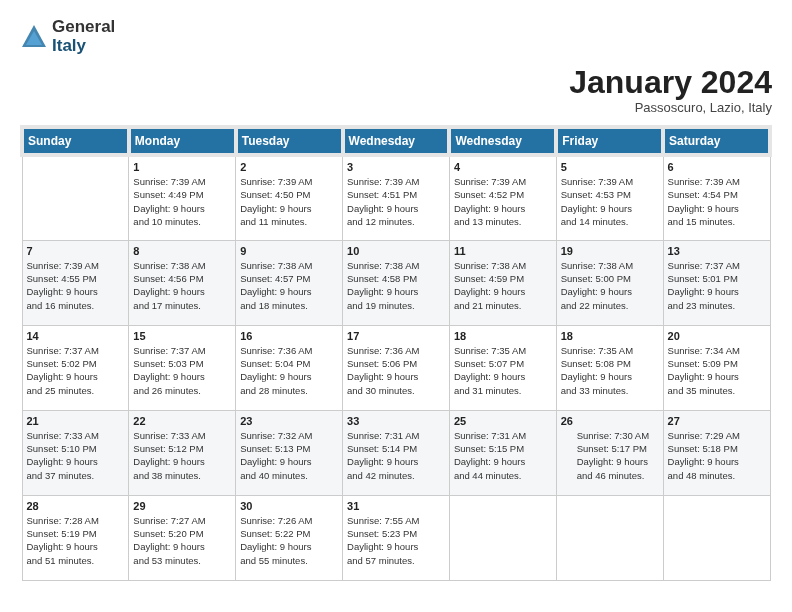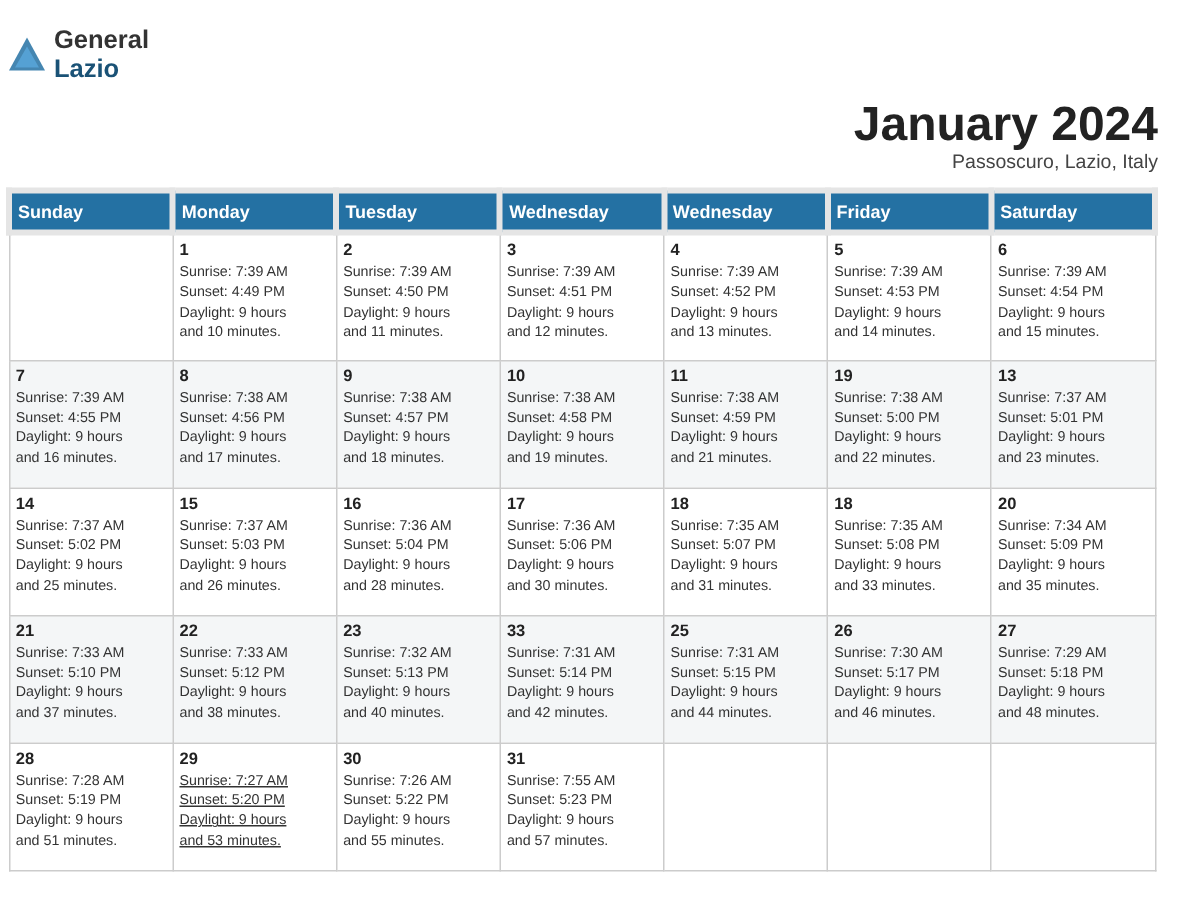--- a/index.html
+++ b/index.html
@@ -6,21 +6,21 @@
     body {
       width: 792px;
       height: 612px;
       font-family: Arial, sans-serif;
       background: #fff;
       overflow: hidden;
     }
     .page {
       width: 792px;
       height: 612px;
-      padding: 18px 20px 10px 4px;
+      padding: 18px 20px 10px 20px;
     }
     .header {
       display: flex;
       justify-content: space-between;
       align-items: flex-start;
       margin-bottom: 10px;
     }
     .logo {
       display: flex;
       align-items: center;
@@ -109,21 +109,21 @@
 
 <div class="page">
   <div class="header">
     <div class="logo">
       <svg class="logo-icon" viewBox="0 0 28 28">
         <polygon points="14,2 26,24 2,24" fill="#2471a3" opacity="0.85"></polygon>
         <polygon points="14,8 22,22 6,22" fill="#5dade2" opacity="0.7"></polygon>
       </svg>
       <div class="logo-text">
         <span class="logo-general">General</span>
-        <span class="logo-blue">Lazio</span>
+        <span class="logo-blue">Italy</span>
       </div>
     </div>
     <div class="title-block">
       <div class="main-title">January 2024</div>
       <div class="subtitle">Passoscuro, Lazio, Italy</div>
     </div>
   </div>
 
   <table>
     <thead>
@@ -316,21 +316,21 @@
           </td>
           <td>
             <span class="day-num">25</span>
             <div class="cell-text" style="white-space: pre-line;">Sunrise: 7:31 AM
 Sunset: 5:15 PM
 Daylight: 9 hours
 and 44 minutes.</div>
           </td>
           <td>
             <span class="day-num">26</span>
-            <div class="cell-text" style="white-space: pre-line;">Sunrise: 7:30 AM
+            <div class="cell-text" style="white-space: pre-line; margin-left: 16px;">Sunrise: 7:30 AM
 Sunset: 5:17 PM
 Daylight: 9 hours
 and 46 minutes.</div>
           </td>
           <td>
             <span class="day-num">27</span>
             <div class="cell-text" style="white-space: pre-line;">Sunrise: 7:29 AM
 Sunset: 5:18 PM
 Daylight: 9 hours
 and 48 minutes.</div>
@@ -339,21 +339,21 @@
         <tr>
           <td>
             <span class="day-num">28</span>
             <div class="cell-text" style="white-space: pre-line;">Sunrise: 7:28 AM
 Sunset: 5:19 PM
 Daylight: 9 hours
 and 51 minutes.</div>
           </td>
           <td>
             <span class="day-num">29</span>
-            <div class="cell-text" style="white-space: pre-line; text-decoration: underline;">Sunrise: 7:27 AM
+            <div class="cell-text" style="white-space: pre-line;">Sunrise: 7:27 AM
 Sunset: 5:20 PM
 Daylight: 9 hours
 and 53 minutes.</div>
           </td>
           <td>
             <span class="day-num">30</span>
             <div class="cell-text" style="white-space: pre-line;">Sunrise: 7:26 AM
 Sunset: 5:22 PM
 Daylight: 9 hours
 and 55 minutes.</div>

